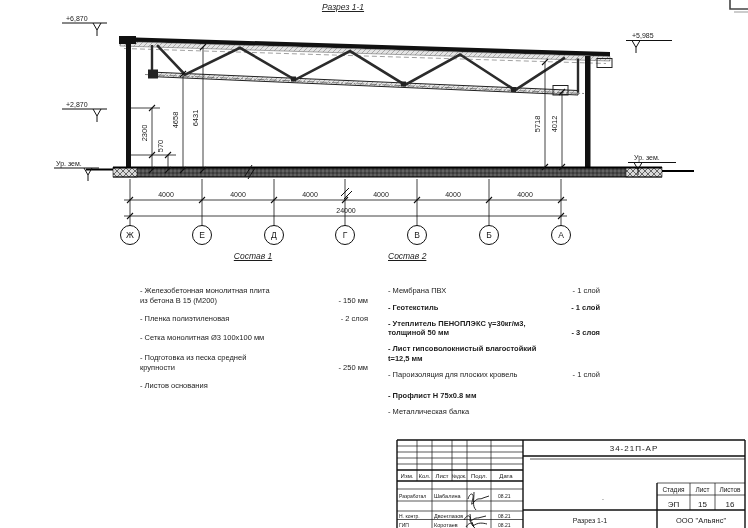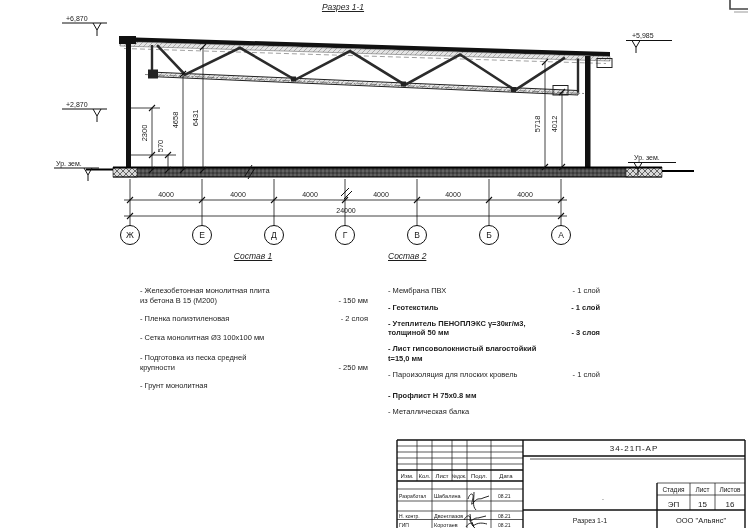--- a/index.html
+++ b/index.html
@@ -251,21 +251,21 @@
     <div class="item mb10">
       <div class="itext">- Сетка монолитная Ø3 100х100 мм</div>
       <div class="ival"></div>
     </div>
     <div class="item mb8">
       <div class="itext">- Подготовка из песка средней
    крупности</div>
       <div class="ival">- 250 мм</div>
     </div>
     <div class="item">
-      <div class="itext">- Грунт монолитная</div>
+      <div class="itext">- Листов основания</div>
       <div class="ival"></div>
     </div>
   </div>
 
   <div class="abs sostav sostav2">
     <div class="hd">Состав 2</div>
     <div class="item mb7">
       <div class="itext">- Мембрана ПВХ</div>
       <div class="ival">- 1 слой</div>
     </div>
@@ -273,21 +273,21 @@
       <div class="itext">- Геотекстиль</div>
       <div class="ival">- 1 слой</div>
     </div>
     <div class="item mb6">
       <div class="itext">- Утеплитель ПЕНОПЛЭКС γ=30кг/м3,
    толщиной 50 мм</div>
       <div class="ival">- 3 слоя</div>
     </div>
     <div class="item mb6">
       <div class="itext">- Лист гипсоволокнистый влагостойкий
-   t=15,0 мм</div>
+   t=12,5 мм</div>
       <div class="ival"></div>
     </div>
     <div class="item mb12">
       <div class="itext">- Пароизоляция для плоских кровель</div>
       <div class="ival">- 1 слой</div>
     </div>
     <div class="item mb6">
       <div class="itext">- Профлист Н 75х0.8 мм</div>
       <div class="ival"></div>
     </div>

